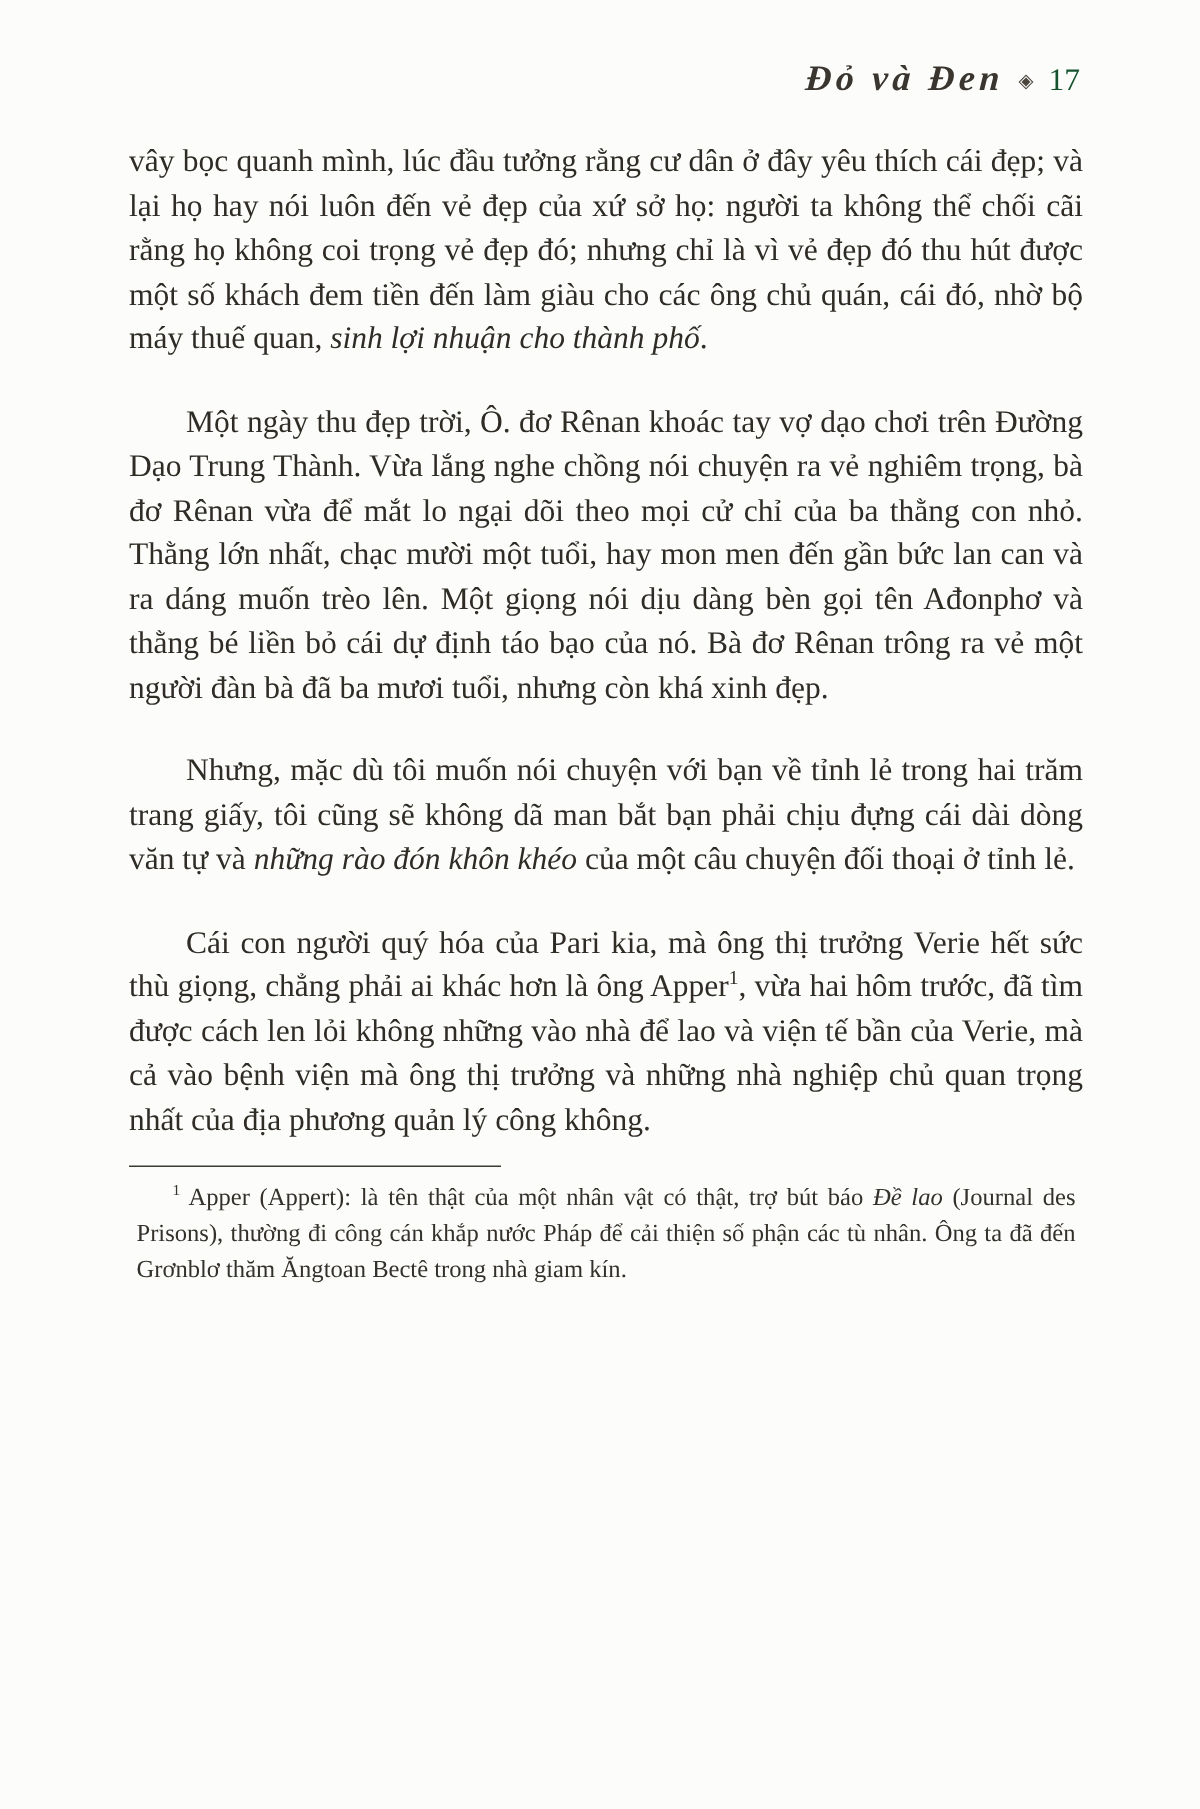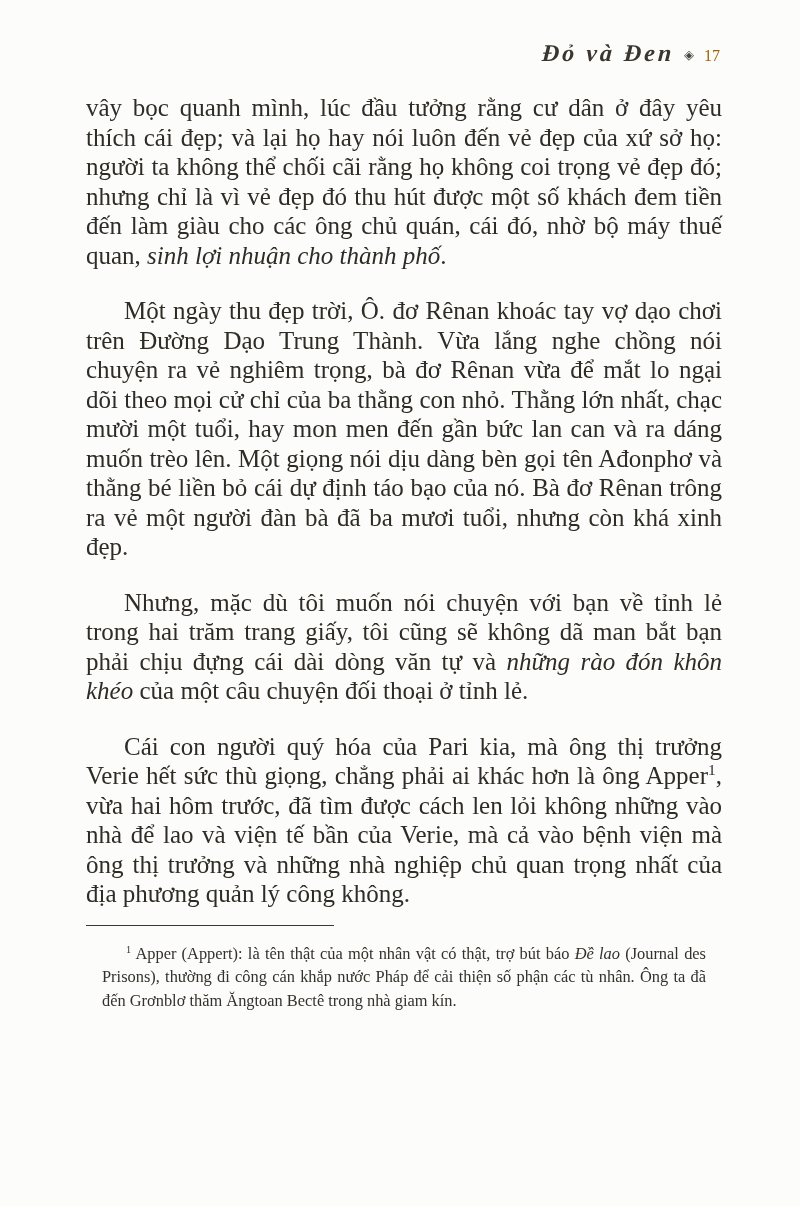--- a/index.html
+++ b/index.html
@@ -35,26 +35,26 @@
     color: #3a362f;
     transform: skewX(-4deg);
   }
   .header-ornament {
     font-size: 13px;
     color: #4a463f;
     position: relative;
     top: -2px;
   }
   .page-number {
-    font-size: 16px;
-    color: #a16207;
+    font-size: 21px;
+    color: #14532d;
     text-align: right;
   }
   .text-body {
-    font-size: 25px;
+    font-size: 21px;
     line-height: 29.5px;
     text-align: justify;
   }
   .text-body p {
     margin: 0;
   }
   .text-body p.indent {
     text-indent: 38px;
     margin-top: 26px;
   }
@@ -73,21 +73,21 @@
     border-top: 1.6px solid #3c3933;
     height: 0;
   }
   .footnote {
     font-size: 16.4px;
     line-height: 23.8px;
     text-align: justify;
     color: #34312b;
   }
   .footnote p {
-    margin: 16px;
+    margin: 5px;
     text-indent: 24px;
   }
 </style>
 </head>
 <body>
 
 <div class="page">
 
   <div class="page-header">
     <span class="book-title">Đỏ và Đen</span>

